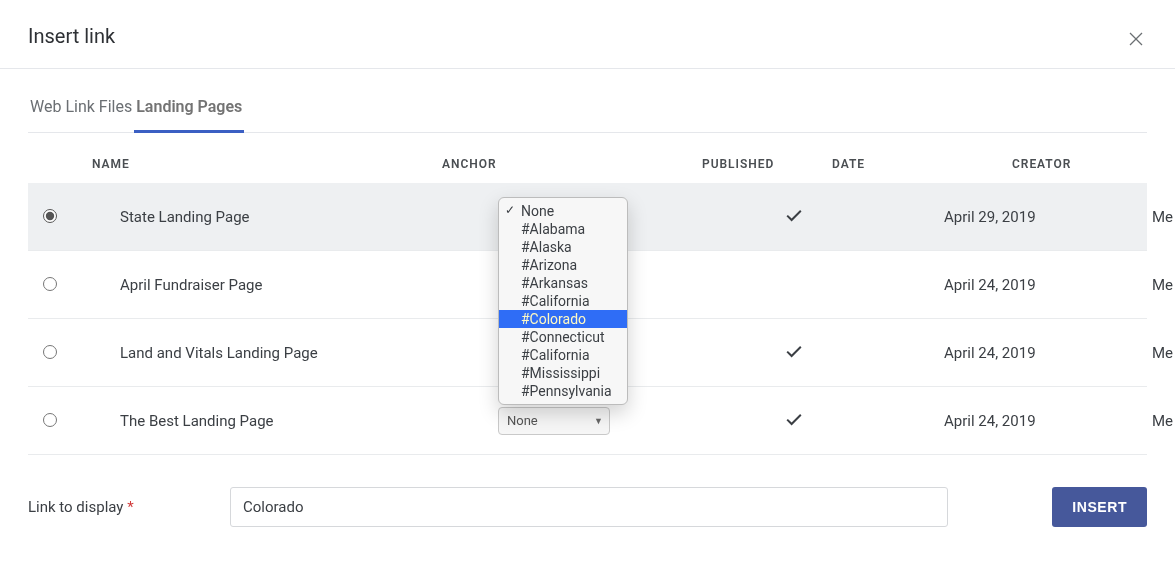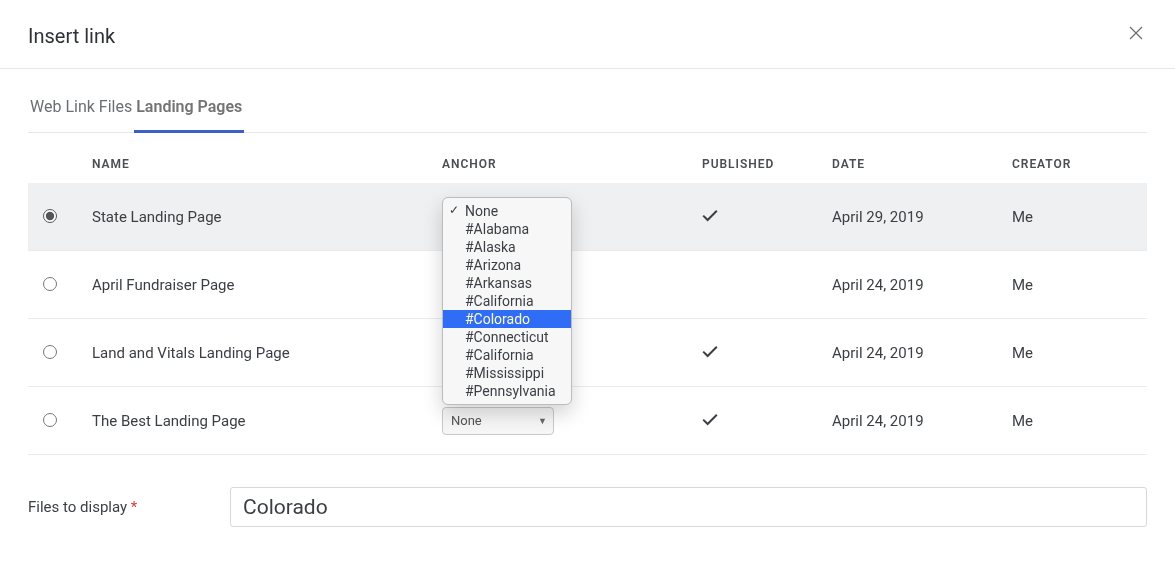--- a/index.html
+++ b/index.html
@@ -19,21 +19,21 @@
     width: 1175px;
     height: 582px;
     font-family: -apple-system, "Segoe UI", Roboto, "Helvetica Neue", Arial, sans-serif;
     color: var(--text);
     background: var(--bg);
     font-size: 15px;
     overflow: hidden;
   }
   .dialog-header {
     display: flex;
-    align-items: flex-start;
+    align-items: flex-end;
     justify-content: space-between;
     padding: 24px 30px 20px 28px;
     border-bottom: 1px solid var(--border);
   }
   .dialog-title {
     font-size: 20px;
     font-weight: 400;
     color: #2e3135;
   }
   .close-btn {
@@ -80,20 +80,21 @@
     letter-spacing: 0.08em;
     font-weight: 600;
     color: #4a4e52;
     text-transform: uppercase;
   }
   .trow {
     height: 67px;
     border-bottom: 1px solid var(--row-border);
     font-size: 15px;
     color: #3b3f44;
+    gap: 28px;
   }
   .trow.selected {
     background: var(--row-selected);
   }
   .radio-cell {
     padding-left: 10px;
   }
   .check-icon {
     color: #3b3f44;
   }
@@ -159,21 +160,21 @@
   .req {
     color: #d13b3b;
   }
   .text-input {
     flex: 1;
     min-width: 0;
     height: 40px;
     border: 1px solid #d6d8db;
     border-radius: 3px;
     padding: 0 12px;
-    font-size: 21px;
+    font-size: 15px;
     color: #3b3f44;
     font-family: inherit;
     background: #fff;
     box-sizing: border-box;
   }
   .insert-btn {
     margin-left: 98px;
     height: 40px;
     padding: 0 20px;
     background: #46589b;
@@ -290,19 +291,20 @@
             <path d="M5.6 10.6L1.9 6.9 0.5 8.3l5.1 5.1L15.5 3.5 14.1 2.1z"></path>
           </svg>
       </div>
       <div>April 24, 2019</div>
       <div>Me</div>
     </div>
   </div>
 
   <div class="footer-row">
     <div class="label-text">
-      <span>Files to display</span>
+      <span>Link to display</span>
       <span class="req">*</span>
     </div>
     <input class="text-input" type="text" value="Colorado" style="">
+    <button class="insert-btn">INSERT</button>
   </div>
 
 </div>
 
 </body></html>

